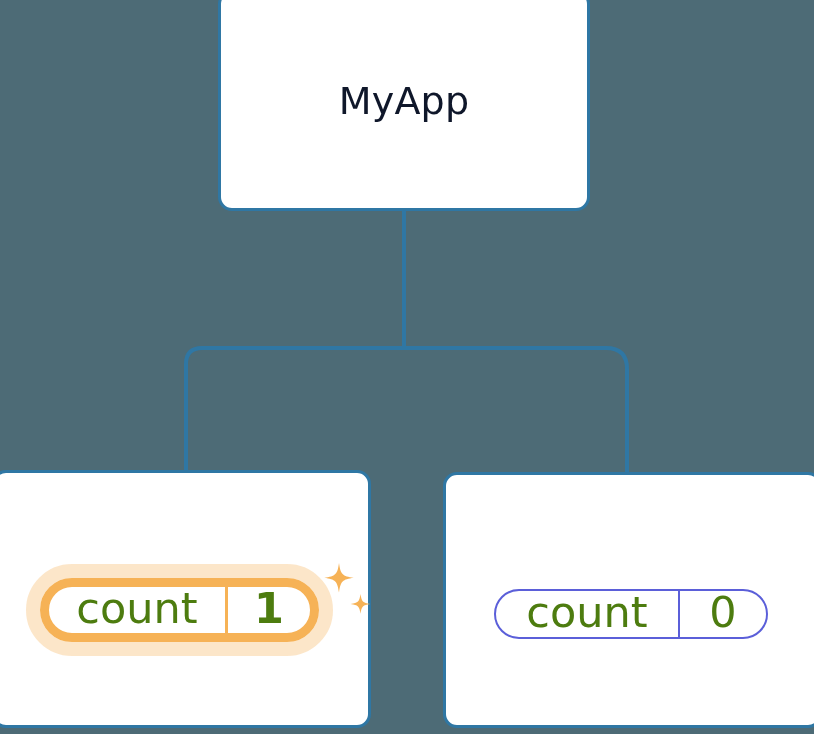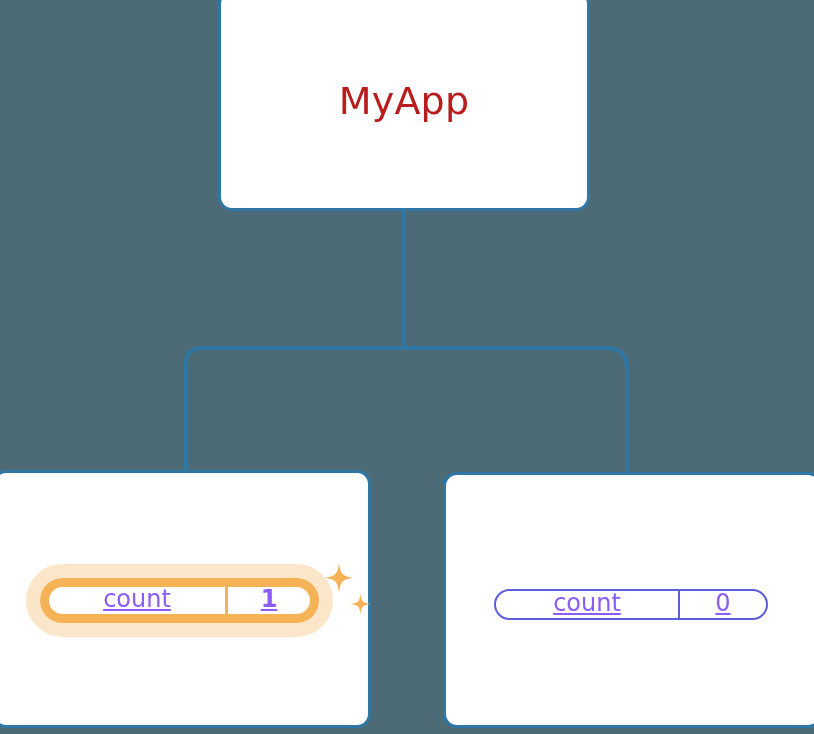--- a/index.html
+++ b/index.html
@@ -33,21 +33,21 @@
     background: #ffffff;
     border: 3px solid #2f77a4;
     border-radius: 14px;
     box-sizing: border-box;
   }
   .card-title {
     position: absolute;
     left: 0;
     right: 0;
     text-align: center;
-    color: #b91c1c;
+    color: #0f172a;
     font-size: 38px;
     font-weight: 400;
     letter-spacing: 0.2px;
     white-space: nowrap;
   }
 
   #node-app {
     left: 218px;
     top: -10px;
     width: 372px;
@@ -82,24 +82,23 @@
     align-items: stretch;
     box-sizing: border-box;
     background: #ffffff;
     border-radius: 999px;
     position: relative;
   }
   .pill-key, .pill-val {
     display: flex;
     align-items: center;
     justify-content: center;
-    color: #8b5cf6;
-    font-size: 24px;
+    color: #4d7c0f;
+    font-size: 43px;
     line-height: 1;
-    text-decoration: underline;
   }
 
   
   .pill-plain {
     border: 2px solid #5b5fd9;
   }
   .pill-plain .pill-key {
     width: 182px;
     padding-bottom: 3px;
   }

